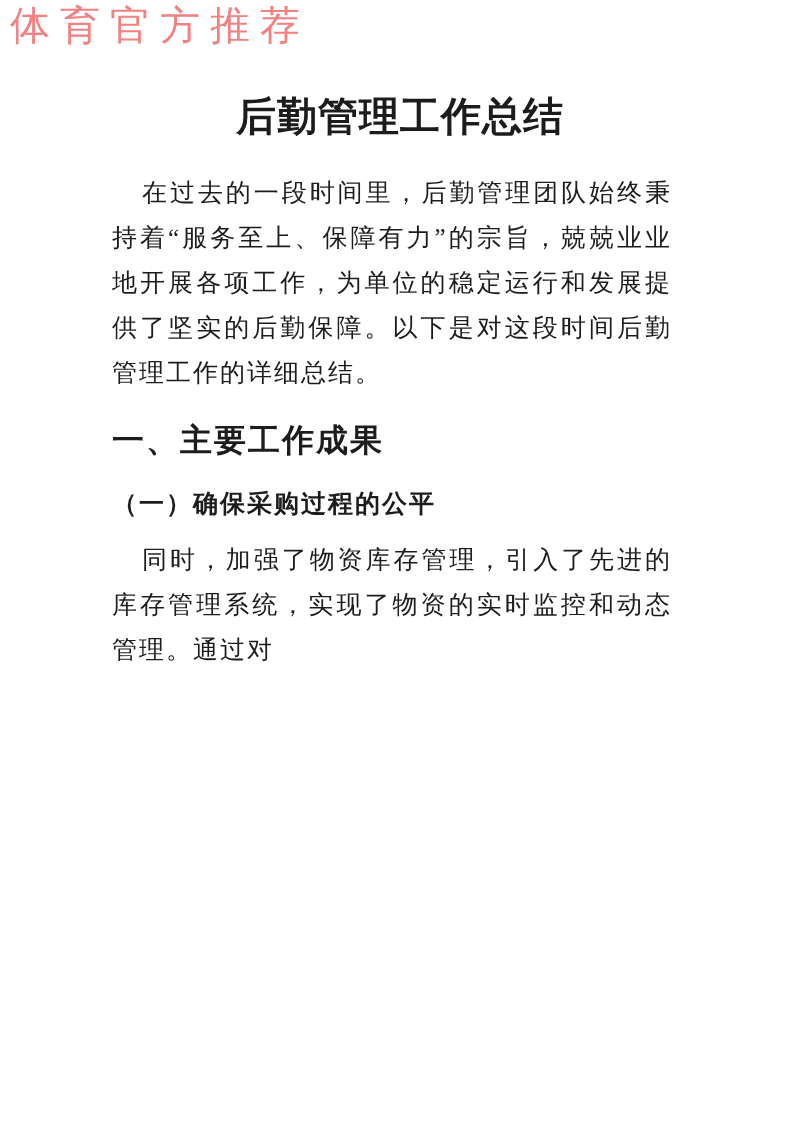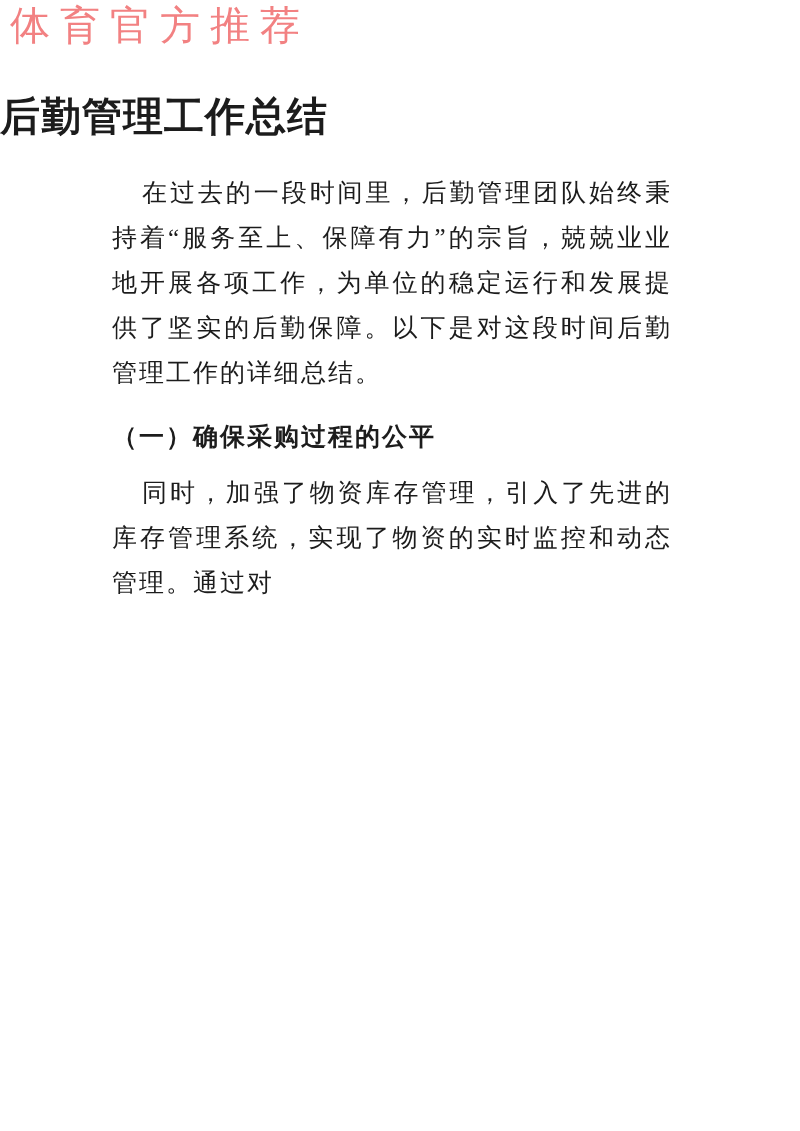--- a/index.html
+++ b/index.html
@@ -25,20 +25,21 @@
     top: 2px;
     left: 10px;
     font-size: 40px;
     line-height: 1.2;
     color: #f28182;
     letter-spacing: 10px;
     white-space: nowrap;
   }
   .doc-title {
     margin: 92px 0 28px 0;
+    text-align: center;
     font-size: 40px;
     line-height: 1.25;
     font-weight: bold;
     letter-spacing: 1px;
   }
   .content {
     padding: 0 112px;
   }
   .body-para {
     margin: 0 16px 14px 0;
@@ -70,20 +71,21 @@
 <div class="page">
 
   <div class="watermark">体育官方推荐</div>
 
   <h1 class="doc-title">后勤管理工作总结</h1>
 
   <div class="content">
 
     <p class="body-para">在过去的一段时间里，后勤管理团队始终秉持着“服务至上、保障有力”的宗旨，兢兢业业地开展各项工作，为单位的稳定运行和发展提供了坚实的后勤保障。以下是对这段时间后勤管理工作的详细总结。</p>
 
+    <h2 class="section-heading">一、主要工作成果</h2>
 
     <h3 class="subsection-heading">（一）确保采购过程的公平</h3>
 
 
     <p class="body-para">同时，加强了物资库存管理，引入了先进的库存管理系统，实现了物资的实时监控和动态管理。通过对</p>
 
   </div>
 </div>
 
 </body></html>

